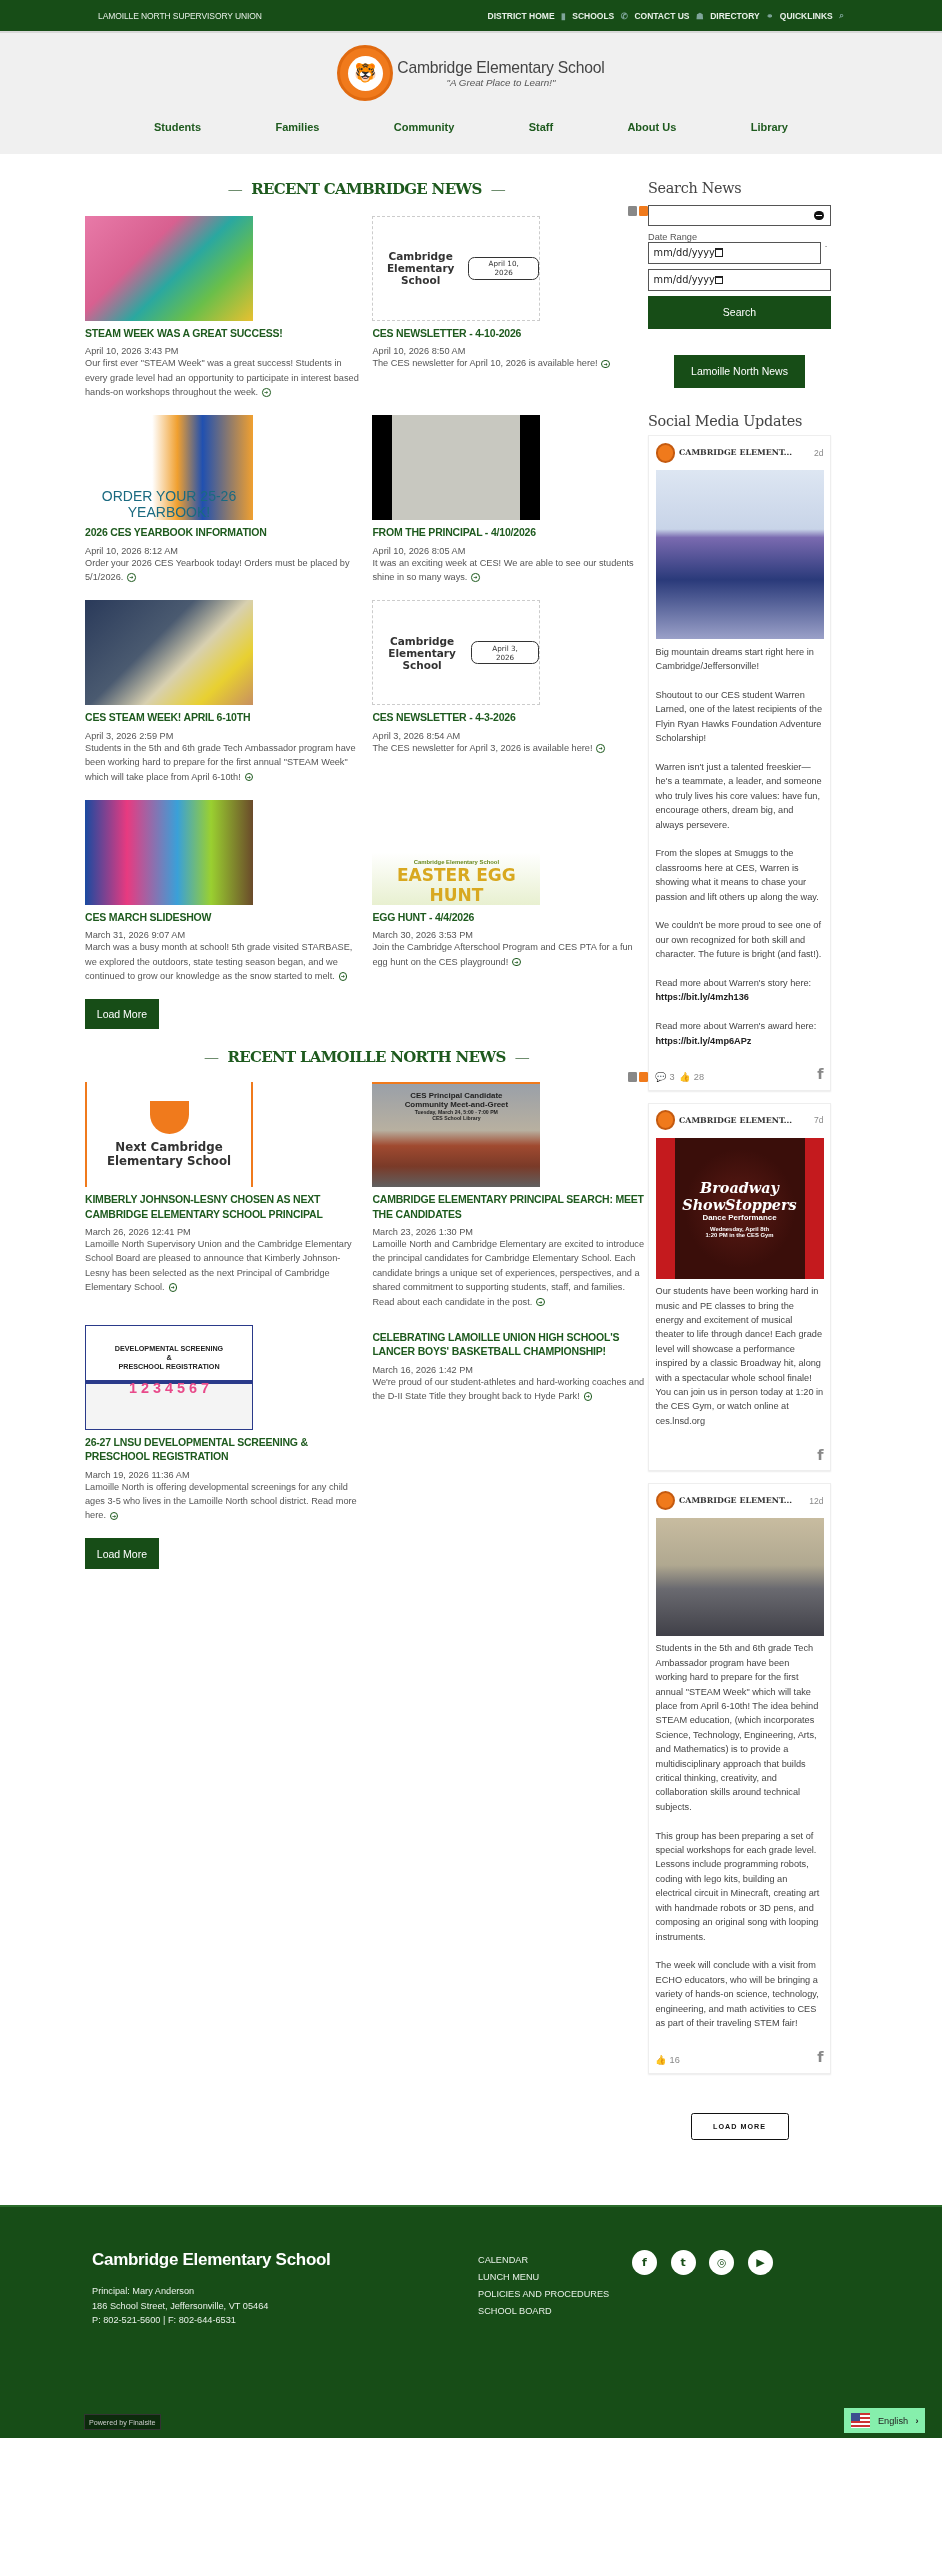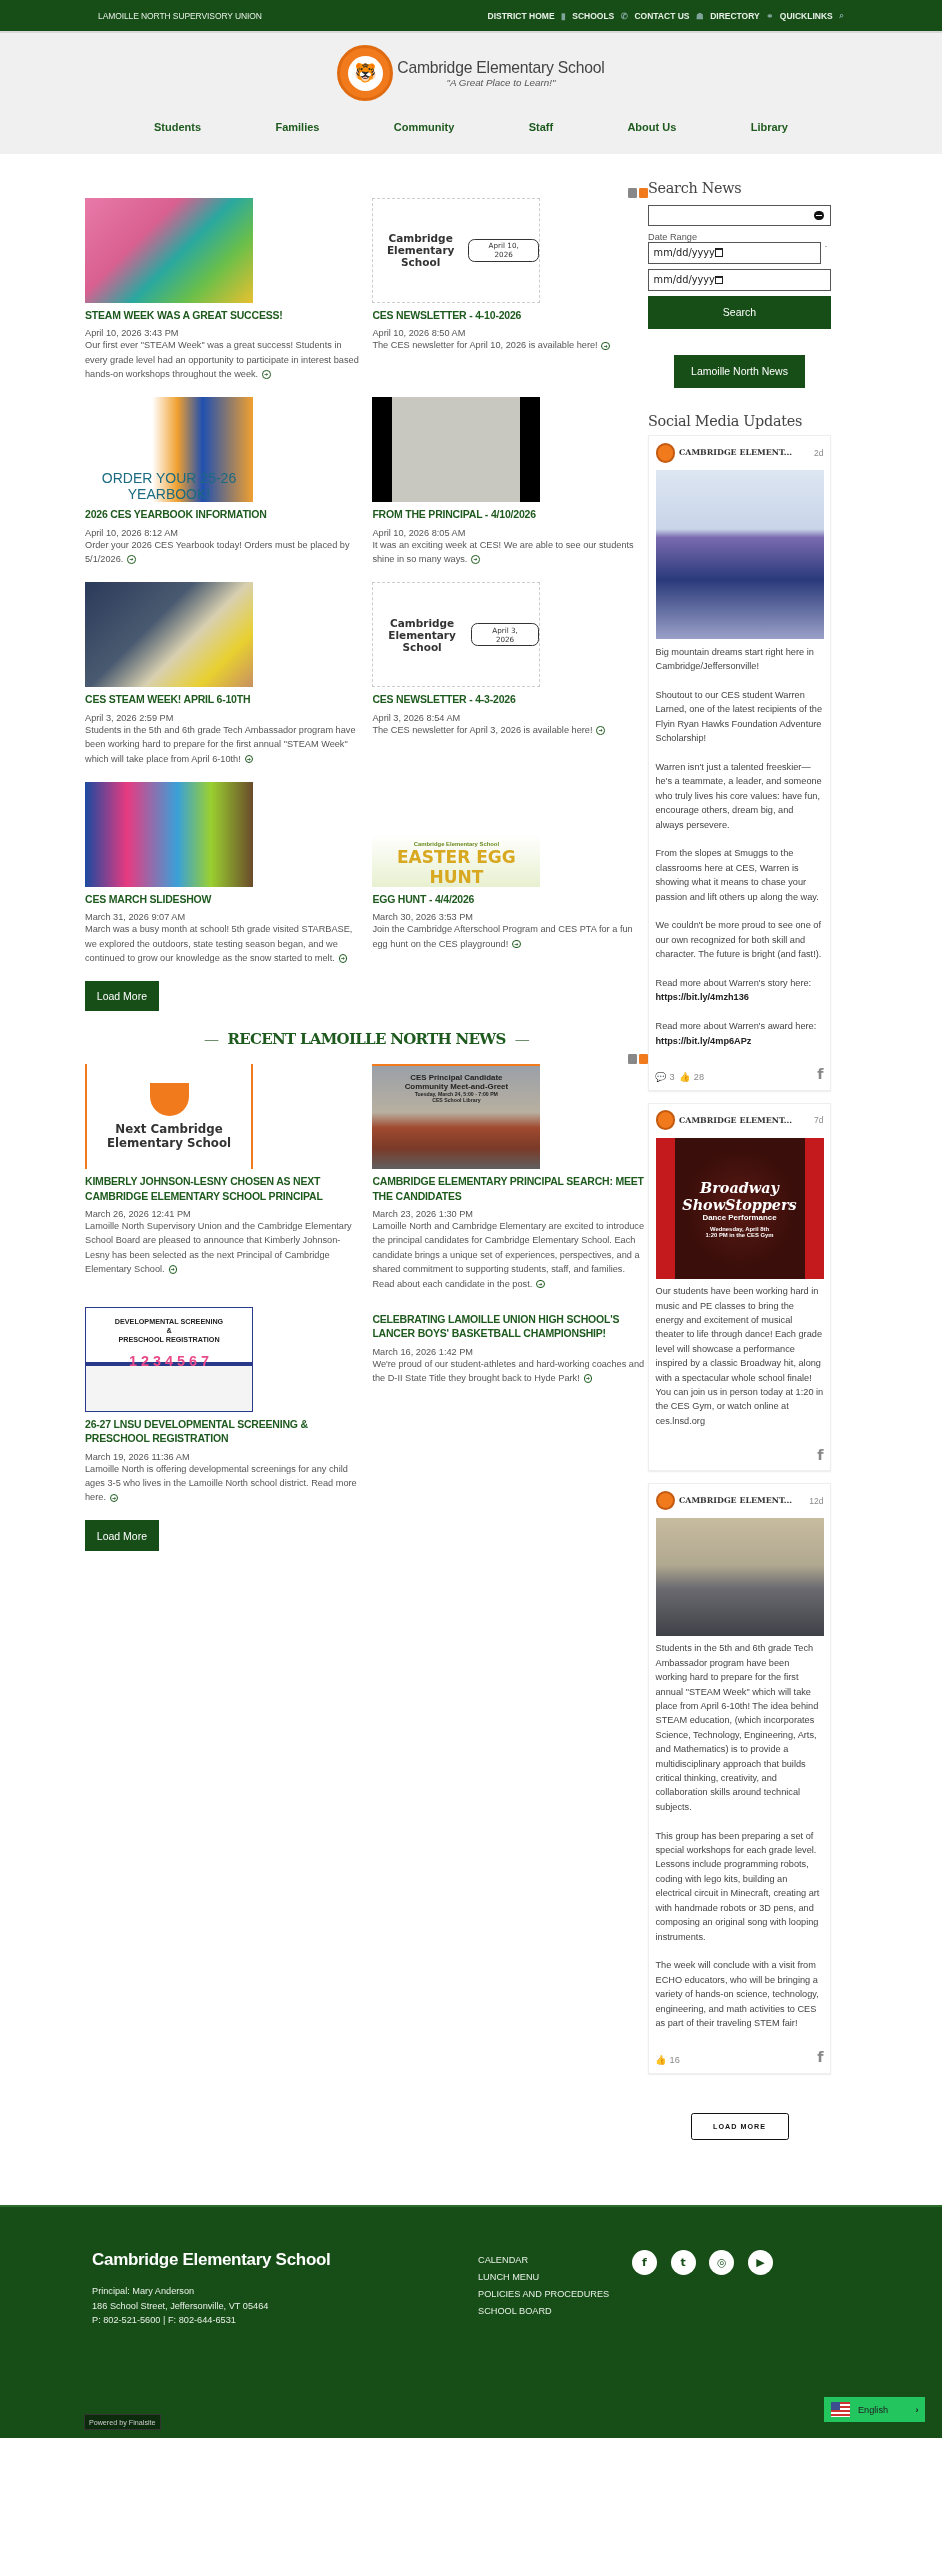--- a/index.html
+++ b/index.html
@@ -64,21 +64,21 @@
 
 .footer{margin-top:65px;background:#174d17;border-top:2.6px double #2c6d2c;height:233px;position:relative;color:#e8f0e8;padding:43px 0 0 92px}
 .fleft{width:327px}
 .fname{font-size:17px;font-weight:bold;color:#fff;letter-spacing:-0.3px}
 .finfo{font-size:9.2px;line-height:14.4px;margin-top:14.4px}
 .fnd{margin-top:11.8px;width:323px;height:34px;background:#fafafa;border-top:2px solid #ddd;color:#222;text-align:center;font-size:10.5px;line-height:14.4px;padding-top:1.3px}
 .flinks{position:absolute;left:478px;top:45px;font-size:9.2px;line-height:17px}
 .fsocial{position:absolute;left:632px;top:43px;display:flex;gap:13.7px}
 .fsocial span{width:25px;height:25px;border-radius:50%;background:#fff;color:#174d17;display:flex;align-items:center;justify-content:center;font-weight:bold;font-size:11px;font-family:"DejaVu Sans",sans-serif}
 .powered{position:absolute;left:84px;bottom:7.9px;background:#0c2a0c;border:0.7px solid #333;color:#ccc;font-size:7.2px;padding:2.6px 3.9px}
-.lang{position:absolute;right:17px;bottom:16px;width:101px;height:25px;background:#22c55e;display:flex;align-items:center;padding:0 6.5px;color:#222;font-size:9.2px}
+.lang{position:absolute;right:17px;bottom:5px;width:81px;height:25px;background:#86efac;display:flex;align-items:center;padding:0 6.5px;color:#222;font-size:9.2px}
 .flag{width:19.6px;height:14.4px;background:repeating-linear-gradient(#c33 0 2px,#fff 2px 3.9px);position:relative;margin-right:7.9px}
 .flag:before{content:"";position:absolute;left:0;top:0;width:9.2px;height:7.2px;background:#3c4f8f}
 .lang .chev{margin-left:auto;font-weight:bold}
 </style>
 </head>
 <body>
 
 <div class="util">
   <a class="org">LAMOILLE NORTH SUPERVISORY UNION</a>
   <div class="links">
@@ -112,20 +112,21 @@
     <a>Community</a>
     <a>Staff</a>
     <a>About Us</a>
     <a>Library</a>
   </nav>
 </div>
 
 <div class="wrap">
   <div class="main">
     
+    <div class="sectitle"><span class="dash">—</span><span>RECENT CAMBRIDGE NEWS</span><span class="dash">—</span></div>
     <div class="feedicons">
         <span class="rss"></span>
         <span class="bell"></span>
       </div>
     <div class="grid">
       <div class="card">
         <div class="thumb" style="background:linear-gradient(135deg,#e87aa8 0%,#d86090 35%,#2aa8a0 55%,#6abf4a 75%,#e8c030 100%)"></div>
         <div class="ctitle">STEAM WEEK WAS A GREAT SUCCESS!</div>
         <div class="cdate">April 10, 2026 3:43 PM</div>
         <div class="cdesc"><span>Our first ever "STEAM Week" was a great success! Students in every grade level had an opportunity to participate in interest based hands-on workshops throughout the week.</span> <span class="more">➜</span></div>
@@ -191,21 +192,21 @@
         <div class="cdate">March 26, 2026 12:41 PM</div>
         <div class="cdesc"><span>Lamoille North Supervisory Union and the Cambridge Elementary School Board are pleased to announce that Kimberly Johnson-Lesny has been selected as the next Principal of Cambridge Elementary School.</span> <span class="more">➜</span></div>
       </div>
       <div class="card">
         <div class="thumb" style="background:linear-gradient(#9aa0a8 0%,#b8b0a0 45%,#a04a30 60%,#7a3a28 80%,#606060 100%);border-top:2px solid #f07a1c;flex-direction:column;justify-content:flex-start;padding-top:6.5px;font-size:7.9px;font-weight:bold;color:#222">CES Principal Candidate<br>Community Meet-and-Greet<span style="font-size:5.2px">Tuesday, March 24, 5:00 - 7:00 PM<br>CES School Library</span></div>
         <div class="ctitle">CAMBRIDGE ELEMENTARY PRINCIPAL SEARCH: MEET THE CANDIDATES</div>
         <div class="cdate">March 23, 2026 1:30 PM</div>
         <div class="cdesc"><span>Lamoille North and Cambridge Elementary are excited to introduce the principal candidates for Cambridge Elementary School. Each candidate brings a unique set of experiences, perspectives, and a shared commitment to supporting students, staff, and families. Read about each candidate in the post.</span> <span class="more">➜</span></div>
       </div>
       <div class="card">
-        <div class="thumb" style="background:linear-gradient(#fff 0 52%,#2a3a8a 52% 56%,#f4f4f4 56%);border:1.3px solid #2a3a8a;flex-direction:column;justify-content:flex-start;padding-top:9px;font-size:7.2px;font-weight:bold;color:#222">DEVELOPMENTAL SCREENING<br>&amp;<br>PRESCHOOL REGISTRATION<span style="font-size:14.4px;color:#e84a8a;margin-top:9.2px">1 2 3 4 5 6 7</span></div>
+        <div class="thumb" style="background:linear-gradient(#fff 0 52%,#2a3a8a 52% 56%,#f4f4f4 56%);border:1.3px solid #2a3a8a;flex-direction:column;justify-content:flex-start;padding-top:18px;font-size:7.2px;font-weight:bold;color:#222">DEVELOPMENTAL SCREENING<br>&amp;<br>PRESCHOOL REGISTRATION<span style="font-size:14.4px;color:#e84a8a;margin-top:9.2px">1 2 3 4 5 6 7</span></div>
         <div class="ctitle">26-27 LNSU DEVELOPMENTAL SCREENING &amp; PRESCHOOL REGISTRATION</div>
         <div class="cdate">March 19, 2026 11:36 AM</div>
         <div class="cdesc"><span>Lamoille North is offering developmental screenings for any child ages 3-5 who lives in the Lamoille North school district. Read more here.</span> <span class="more">➜</span></div>
       </div>
       <div class="card">
         <div class="ctitle">CELEBRATING LAMOILLE UNION HIGH SCHOOL'S LANCER BOYS' BASKETBALL CHAMPIONSHIP!</div>
         <div class="cdate">March 16, 2026 1:42 PM</div>
         <div class="cdesc"><span>We're proud of our student-athletes and hard-working coaches and the D-II State Title they brought back to Hyde Park!</span> <span class="more">➜</span></div>
       </div>
     </div>

